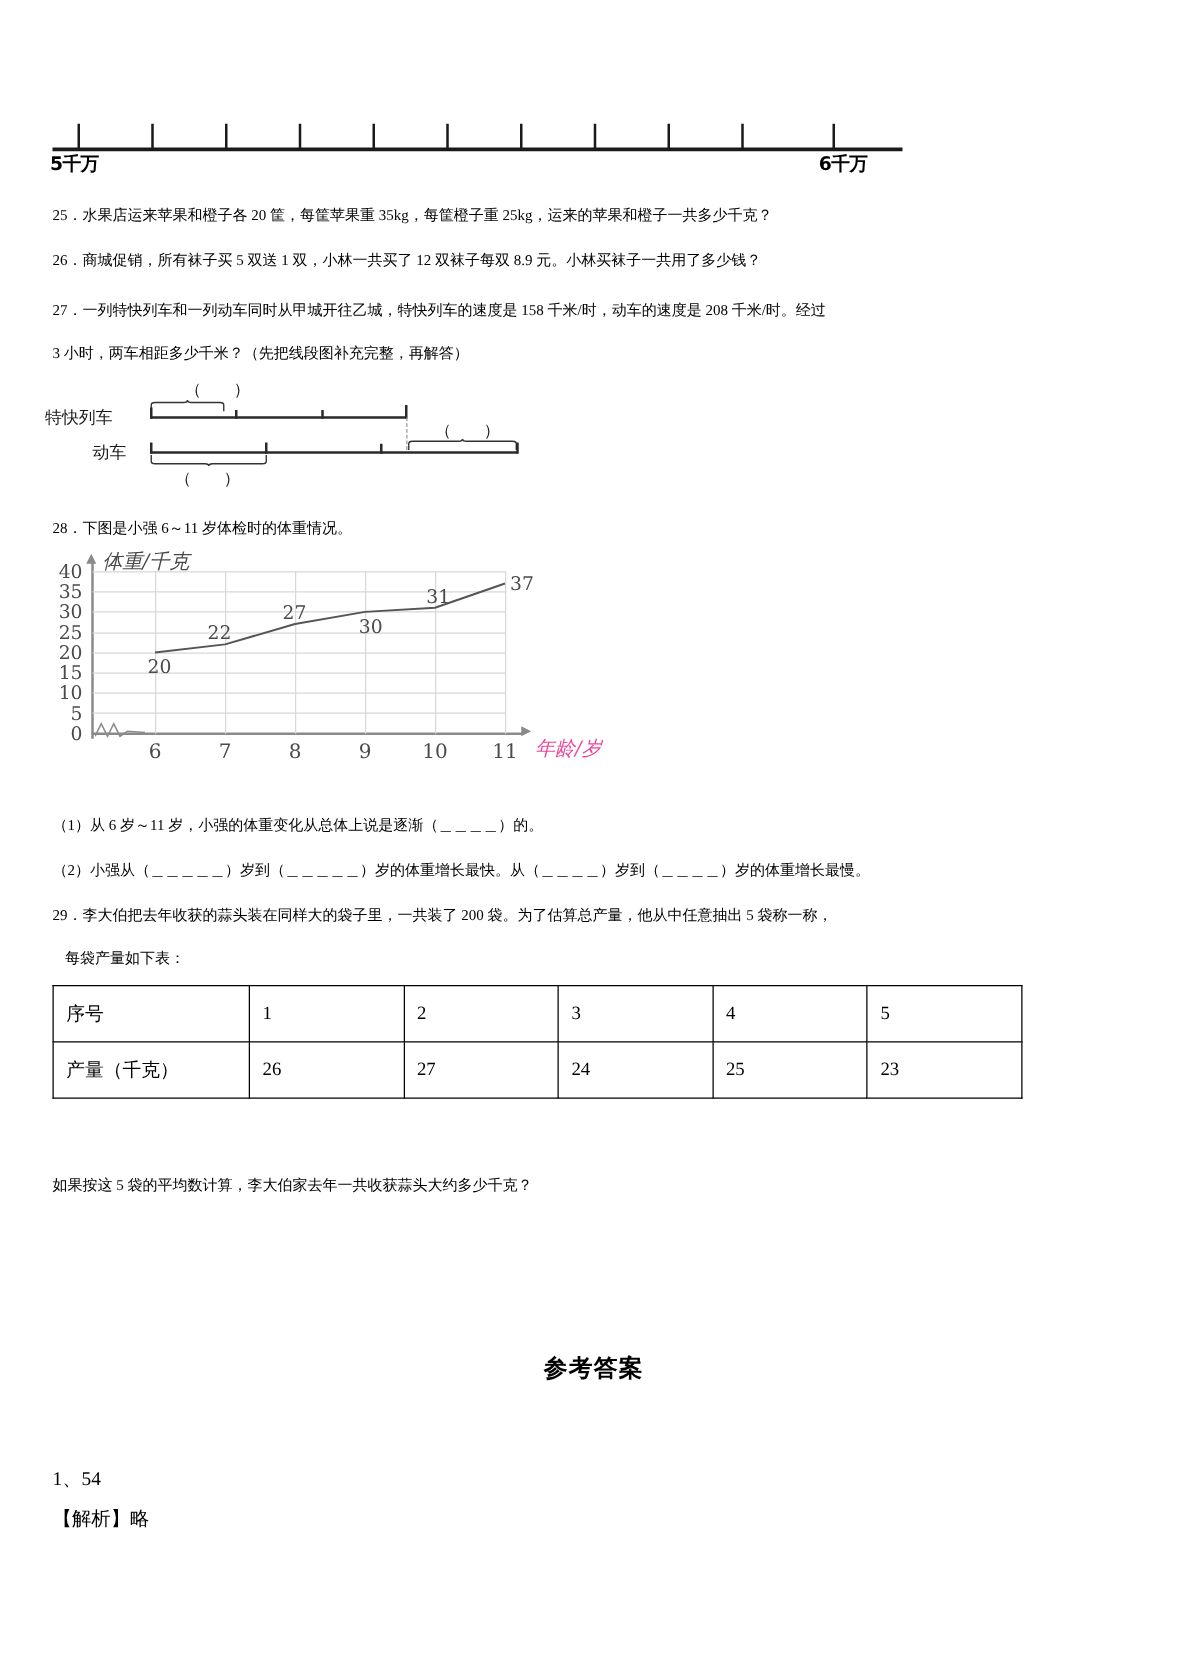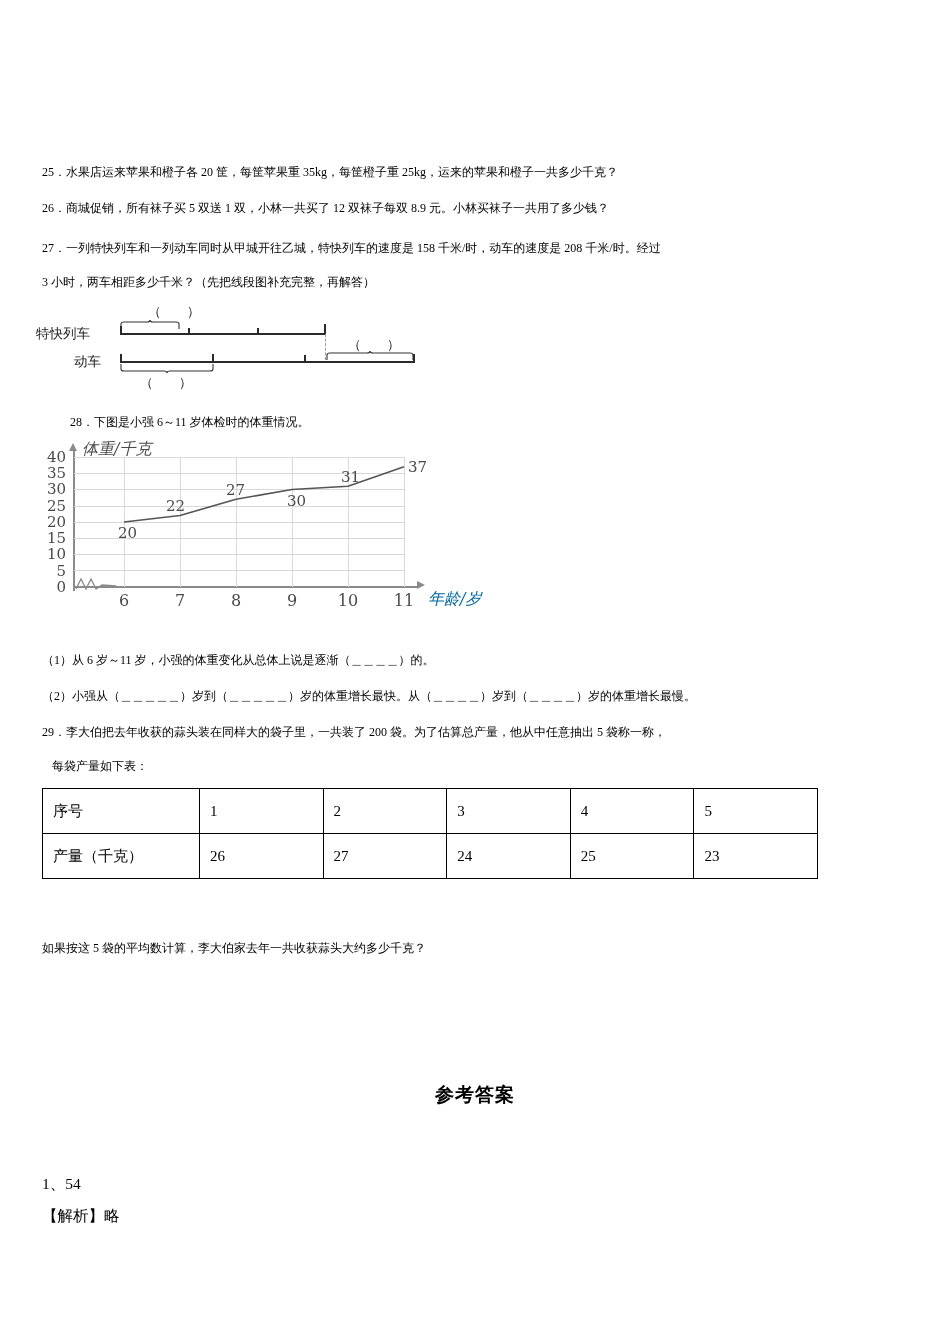--- a/index.html
+++ b/index.html
@@ -192,21 +192,21 @@
     color: #4a4a4a;
     white-space: nowrap;
     font-style: italic;
   }
   .axis-title-x {
     position: absolute;
     left: 392px;
     top: 144px;
     font-family: "DejaVu Serif", serif;
     font-size: 16px;
-    color: #0369a1;
+    color: #ec4899;
     white-space: nowrap;
     font-style: italic;
   }
   .dlabel {
     position: absolute;
     font-family: "DejaVu Serif", serif;
     font-size: 15px;
     color: #4a4a4a;
     white-space: nowrap;
   }
@@ -249,20 +249,36 @@
     font-size: 15.5px;
     line-height: 24px;
     white-space: nowrap;
   }
 </style>
 </head>
 <body>
 
 <div class="page">
 
+  <div class="numline-wrap">
+    <div class="numline-axis"></div>
+    <div class="numline-tick" style="left:20px;"></div>
+    <div class="numline-tick" style="left:79px;"></div>
+    <div class="numline-tick" style="left:138px;"></div>
+    <div class="numline-tick" style="left:197px;"></div>
+    <div class="numline-tick" style="left:256px;"></div>
+    <div class="numline-tick" style="left:315px;"></div>
+    <div class="numline-tick" style="left:374px;"></div>
+    <div class="numline-tick" style="left:433px;"></div>
+    <div class="numline-tick" style="left:492px;"></div>
+    <div class="numline-tick" style="left:551px;"></div>
+    <div class="numline-tick" style="left:624px;"></div>
+    <div class="numline-label nl-left">5千万</div>
+    <div class="numline-label nl-right">6千万</div>
+  </div>
 
   <div class="q" style="top:160px;">25．水果店运来苹果和橙子各 20 筐，每筐苹果重 35kg，每筐橙子重 25kg，运来的苹果和橙子一共多少千克？</div>
 
   <div class="q" style="top:196px;">26．商城促销，所有袜子买 5 双送 1 双，小林一共买了 12 双袜子每双 8.9 元。小林买袜子一共用了多少钱？</div>
 
   <div class="q" style="top:236px;">27．一列特快列车和一列动车同时从甲城开往乙城，特快列车的速度是 158 千米/时，动车的速度是 208 千米/时。经过</div>
   <div class="q" style="top:270px;">3 小时，两车相距多少千米？（先把线段图补充完整，再解答）</div>
 
   <div class="segdiag">
 
@@ -293,21 +309,21 @@
     <div class="seg-tick" style="left:176px; top:51px; height:9px;"></div>
     <div class="seg-tick" style="left:268px; top:52px; height:8px;"></div>
     <div class="seg-tick" style="left:377px; top:51px; height:9px;"></div>
 
     <svg class="brace" style="left:84px; top:60px;" width="94" height="10" viewBox="0 0 94 10">
       <path d="M1,1 L1,6 Q1,8 4,8 L44,8 Q47,8 47,10 Q47,8 50,8 L90,8 Q93,8 93,6 L93,1" fill="none" stroke="#333" stroke-width="1.1"></path>
     </svg>
     <div class="seg-paren" style="left:104px; top:71px;">（　　）</div>
   </div>
 
-  <div class="q" style="top:410px;margin-left:28px;">28．下图是小强 6～11 岁体检时的体重情况。</div>
+  <div class="q" style="top:410px;">28．下图是小强 6～11 岁体检时的体重情况。</div>
 
   <div class="chart">
 
     <div class="axis-y"></div>
     <div class="axis-x"></div>
     <div class="arrow-up"></div>
     <div class="arrow-right"></div>
 
     <div class="axis-title-y">体重/千克</div>
     <div class="axis-title-x">年龄/岁</div>

